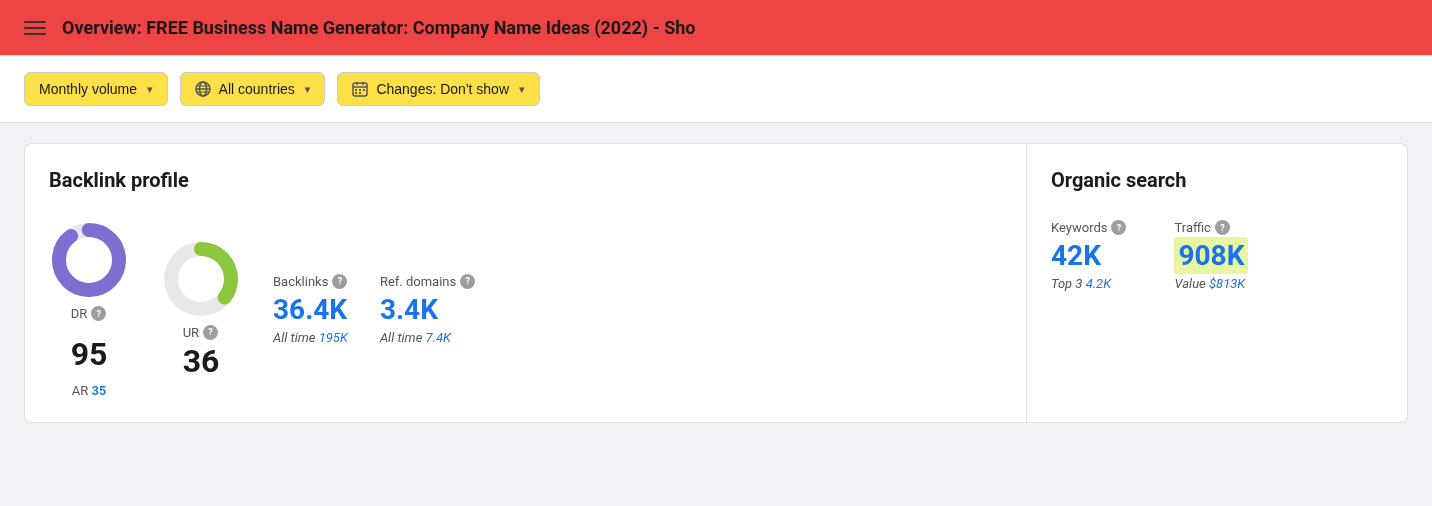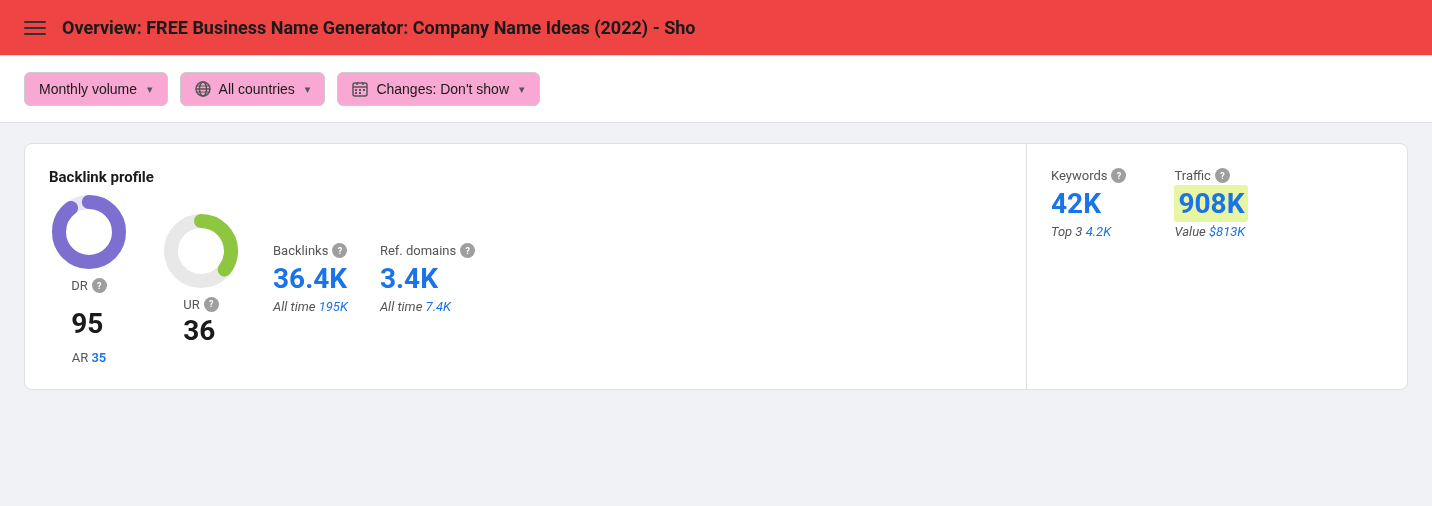--- a/index.html
+++ b/index.html
@@ -53,21 +53,21 @@
       gap: 12px;
       border-bottom: 1px solid #e0e0e0;
     }
     .filter-btn {
       display: flex;
       align-items: center;
       gap: 8px;
       padding: 8px 14px;
       border: 1.5px solid #ccc;
       border-radius: 6px;
-      background: #f9a8d4;
+      background: #fde047;
       font-size: 14px;
       color: #1a1a1a;
       cursor: pointer;
       white-space: nowrap;
     }
     .filter-btn .chevron {
       font-size: 11px;
       color: #555;
       margin-left: 2px;
     }
@@ -83,24 +83,24 @@
     }
 
     
     .main {
       padding: 20px 24px;
       display: flex;
       gap: 20px;
     }
 
     .card-title {
-      font-size: 15px;
+      font-size: 20px;
       font-weight: 700;
       color: #1a1a1a;
-      margin-bottom: 6px;
+      margin-bottom: 28px;
     }
 
     
     .backlink-content {
       display: flex;
       align-items: center;
       gap: 32px;
     }
 
     
@@ -128,21 +128,21 @@
       display: flex;
       align-items: center;
       gap: 4px;
     }
     .metric-value-blue {
       font-size: 28px;
       font-weight: 700;
       color: #1a73e8;
     }
     .metric-value-dark {
-      font-size: 28px;
+      font-size: 32px;
       font-weight: 700;
       color: #1a1a1a;
     }
     .metric-sub {
       font-size: 13px;
       color: #555;
       font-style: italic;
     }
     .metric-sub-blue {
       color: #1a73e8;
@@ -303,20 +303,21 @@
             <span class="help-icon">?</span>
           </div>
           <div class="metric-value-blue">3.4K</div>
           <div class="metric-sub"><span>All time</span> <span class="metric-sub-blue">7.4K</span></div>
         </div>
 
       </div>
     </div>
 
     <div class="organic-section">
+      <div class="card-title">Organic search</div>
       <div class="organic-content">
 
         <div class="organic-metric">
           <div class="metric-label">
             <span>Keywords</span>
             <span class="help-icon">?</span>
           </div>
           <div class="metric-value-blue">42K</div>
           <div class="metric-sub"><span>Top 3</span> <span class="metric-sub-blue">4.2K</span></div>
         </div>

